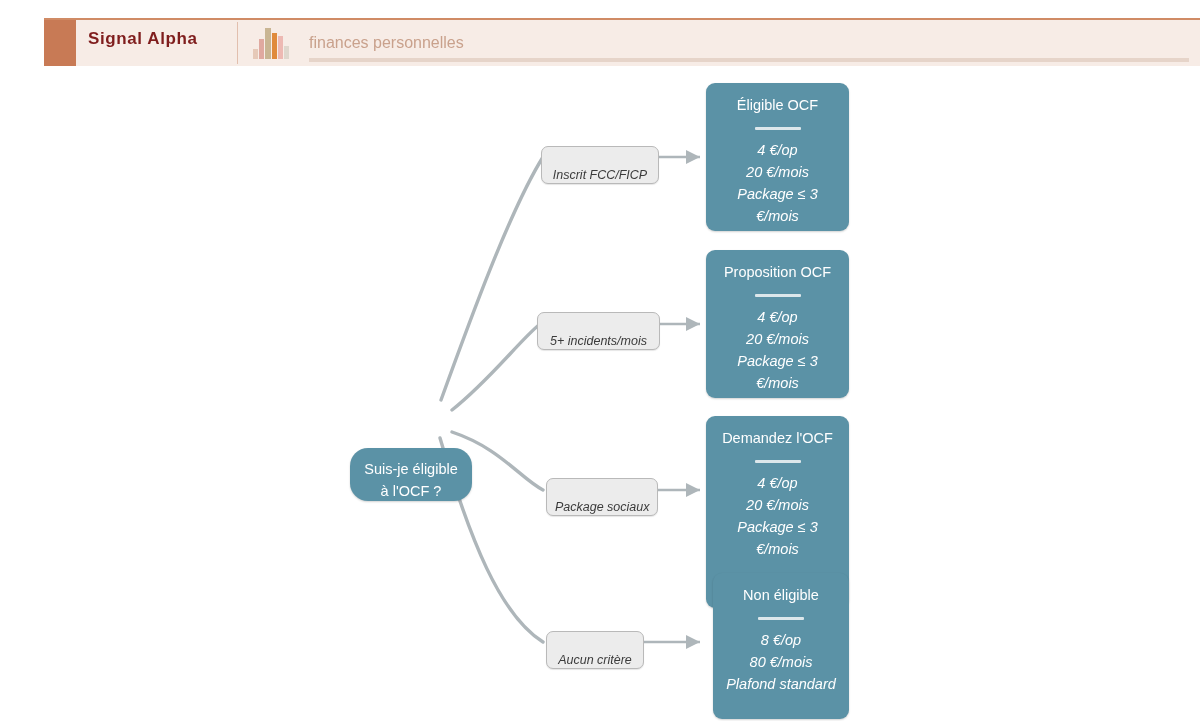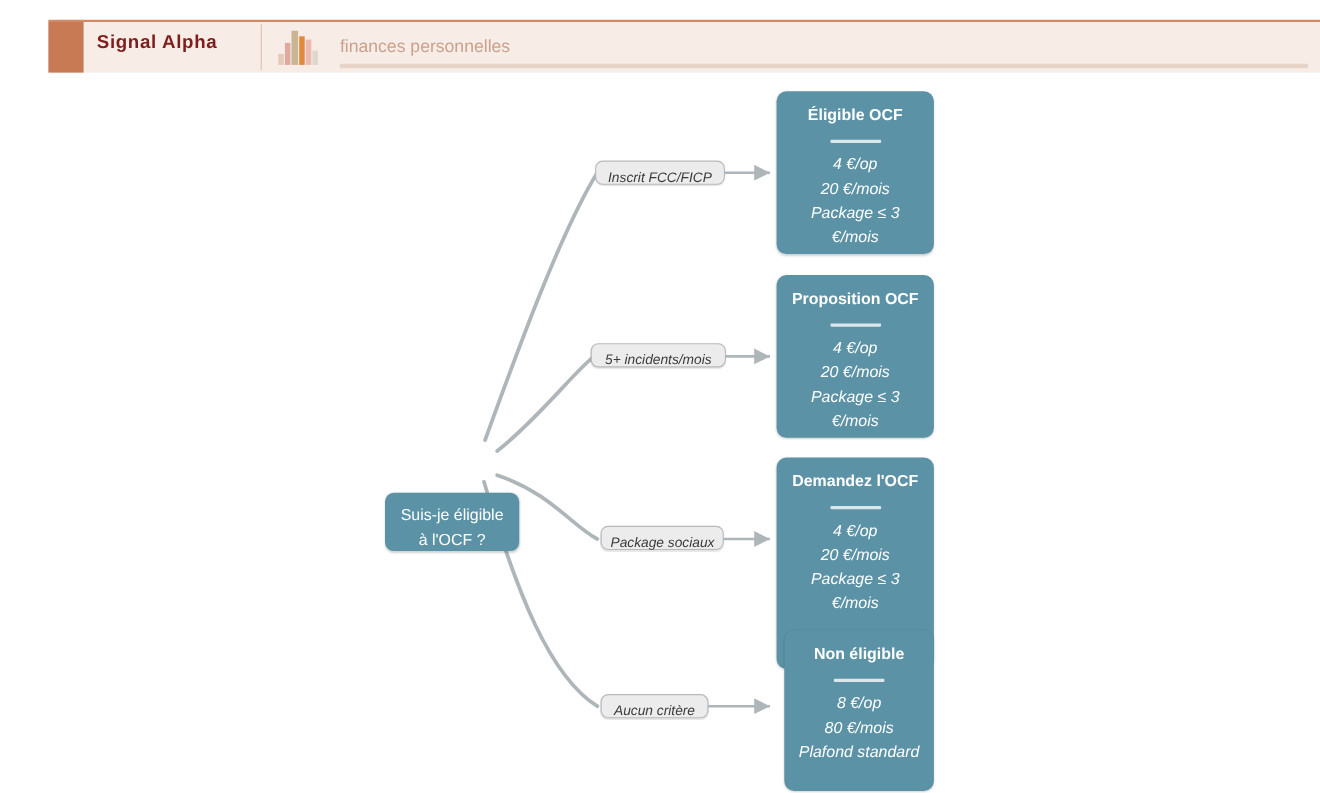--- a/index.html
+++ b/index.html
@@ -110,28 +110,27 @@
     box-sizing: border-box;
     background: #5b92a6;
     color: #ffffff;
     border-radius: 9px;
     text-align: center;
     line-height: 22px;
     font-size: 14.5px;
     box-shadow: 0 1px 2px rgba(0,0,0,0.18);
   }
   .node.root {
-    border-radius: 8px;
+    border-radius: 18px;
     padding-top: 10px;
     font-size: 14.5px;
   }
   .node .title {
     font-size: 14.5px;
     padding-top: 11px;
-    font-weight: bold;
   }
   .node .divider {
     width: 46px;
     height: 3px;
     background: #dce7eb;
     margin: 11px auto 9px auto;
     border-radius: 1px;
   }
   .node .metrics div {
     line-height: 22px;
@@ -142,21 +141,21 @@
     position: absolute;
     box-sizing: border-box;
     background: #ececec;
     border: 1px solid #b9b9b9;
     border-radius: 7px;
     color: #3b3b3b;
     font-style: italic;
     font-size: 12.5px;
     line-height: 20px;
     height: 22px;
-    padding: 4px 8px;
+    padding: 18px 8px;
     white-space: nowrap;
     text-align: center;
     box-shadow: 0 1px 1px rgba(0,0,0,0.10);
   }
 </style>
 </head>
 <body>
 
 <div class="header"></div>
 <div class="header-topline"></div>

